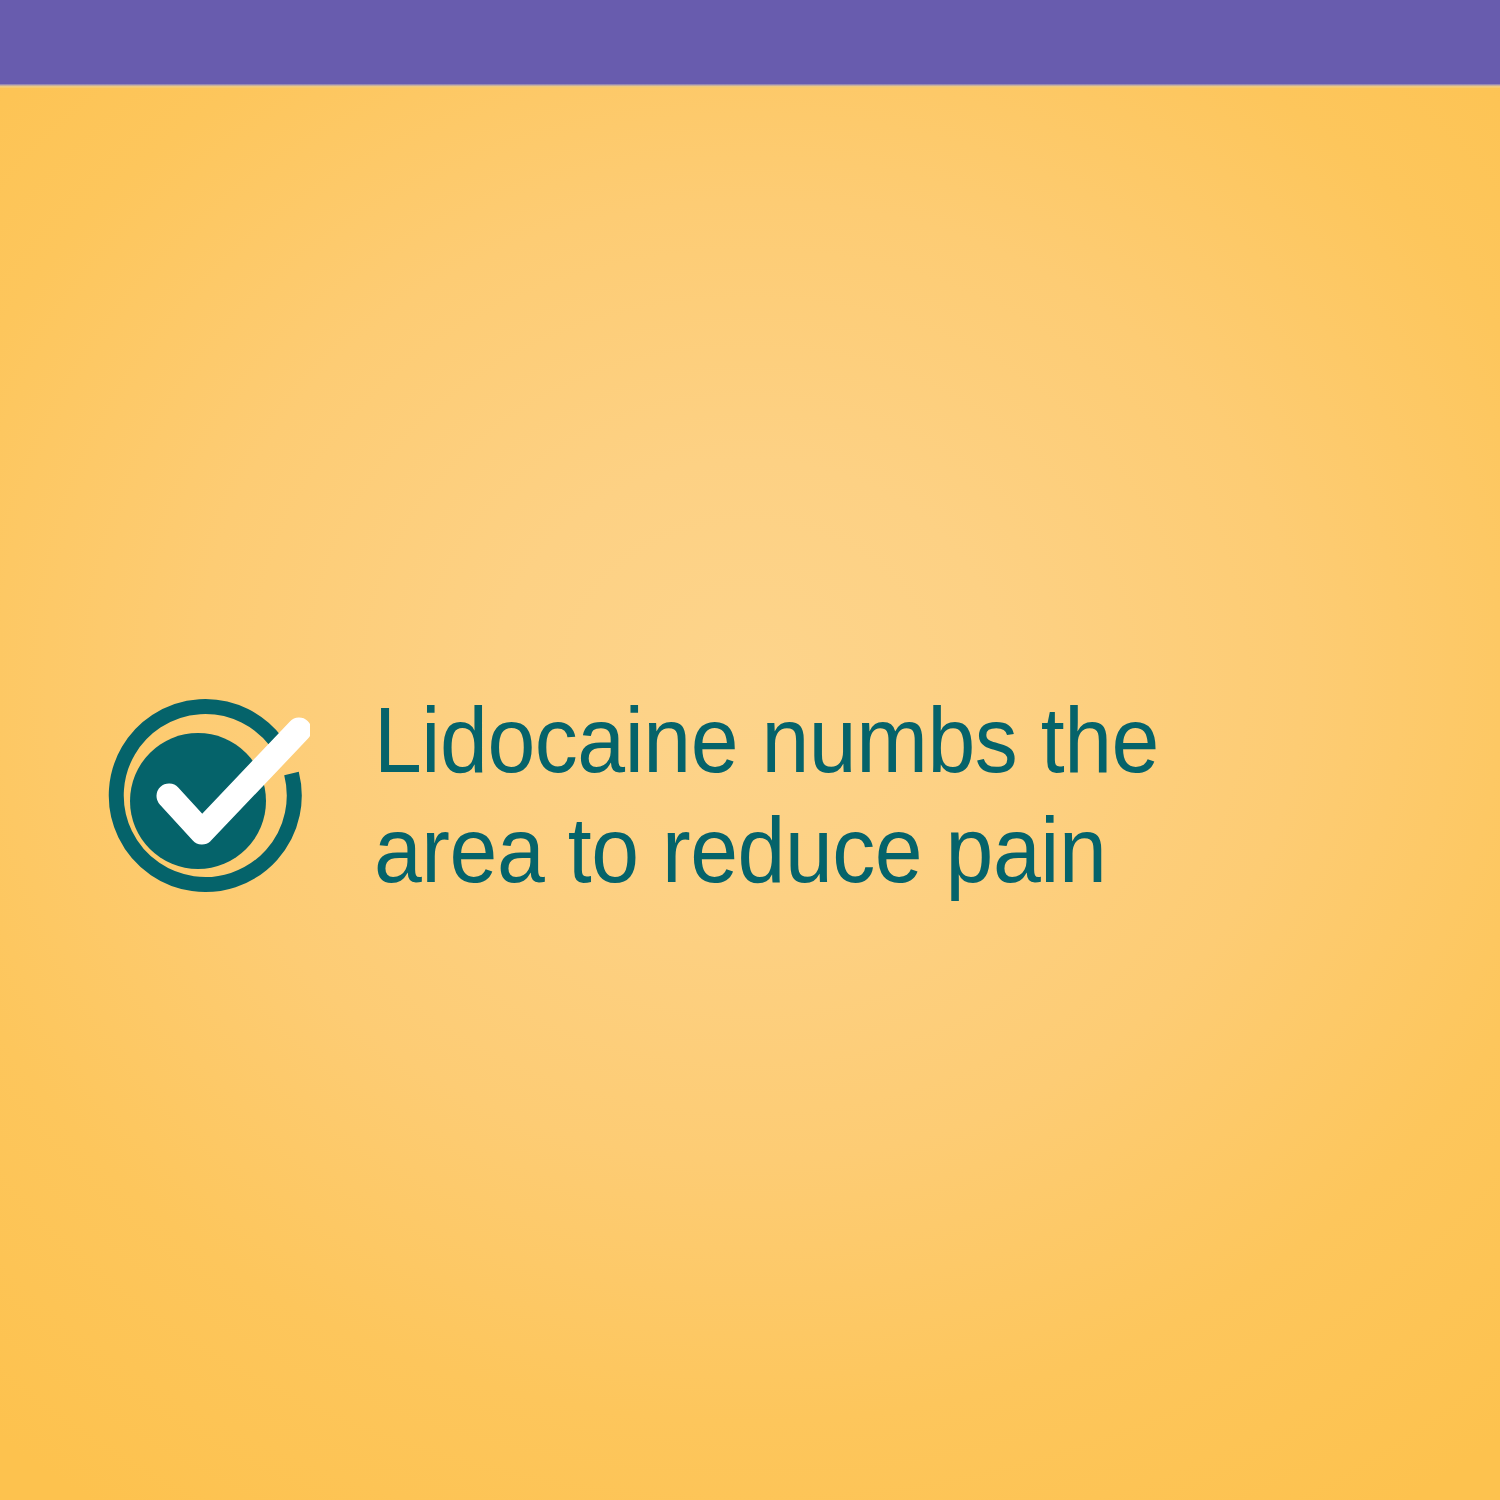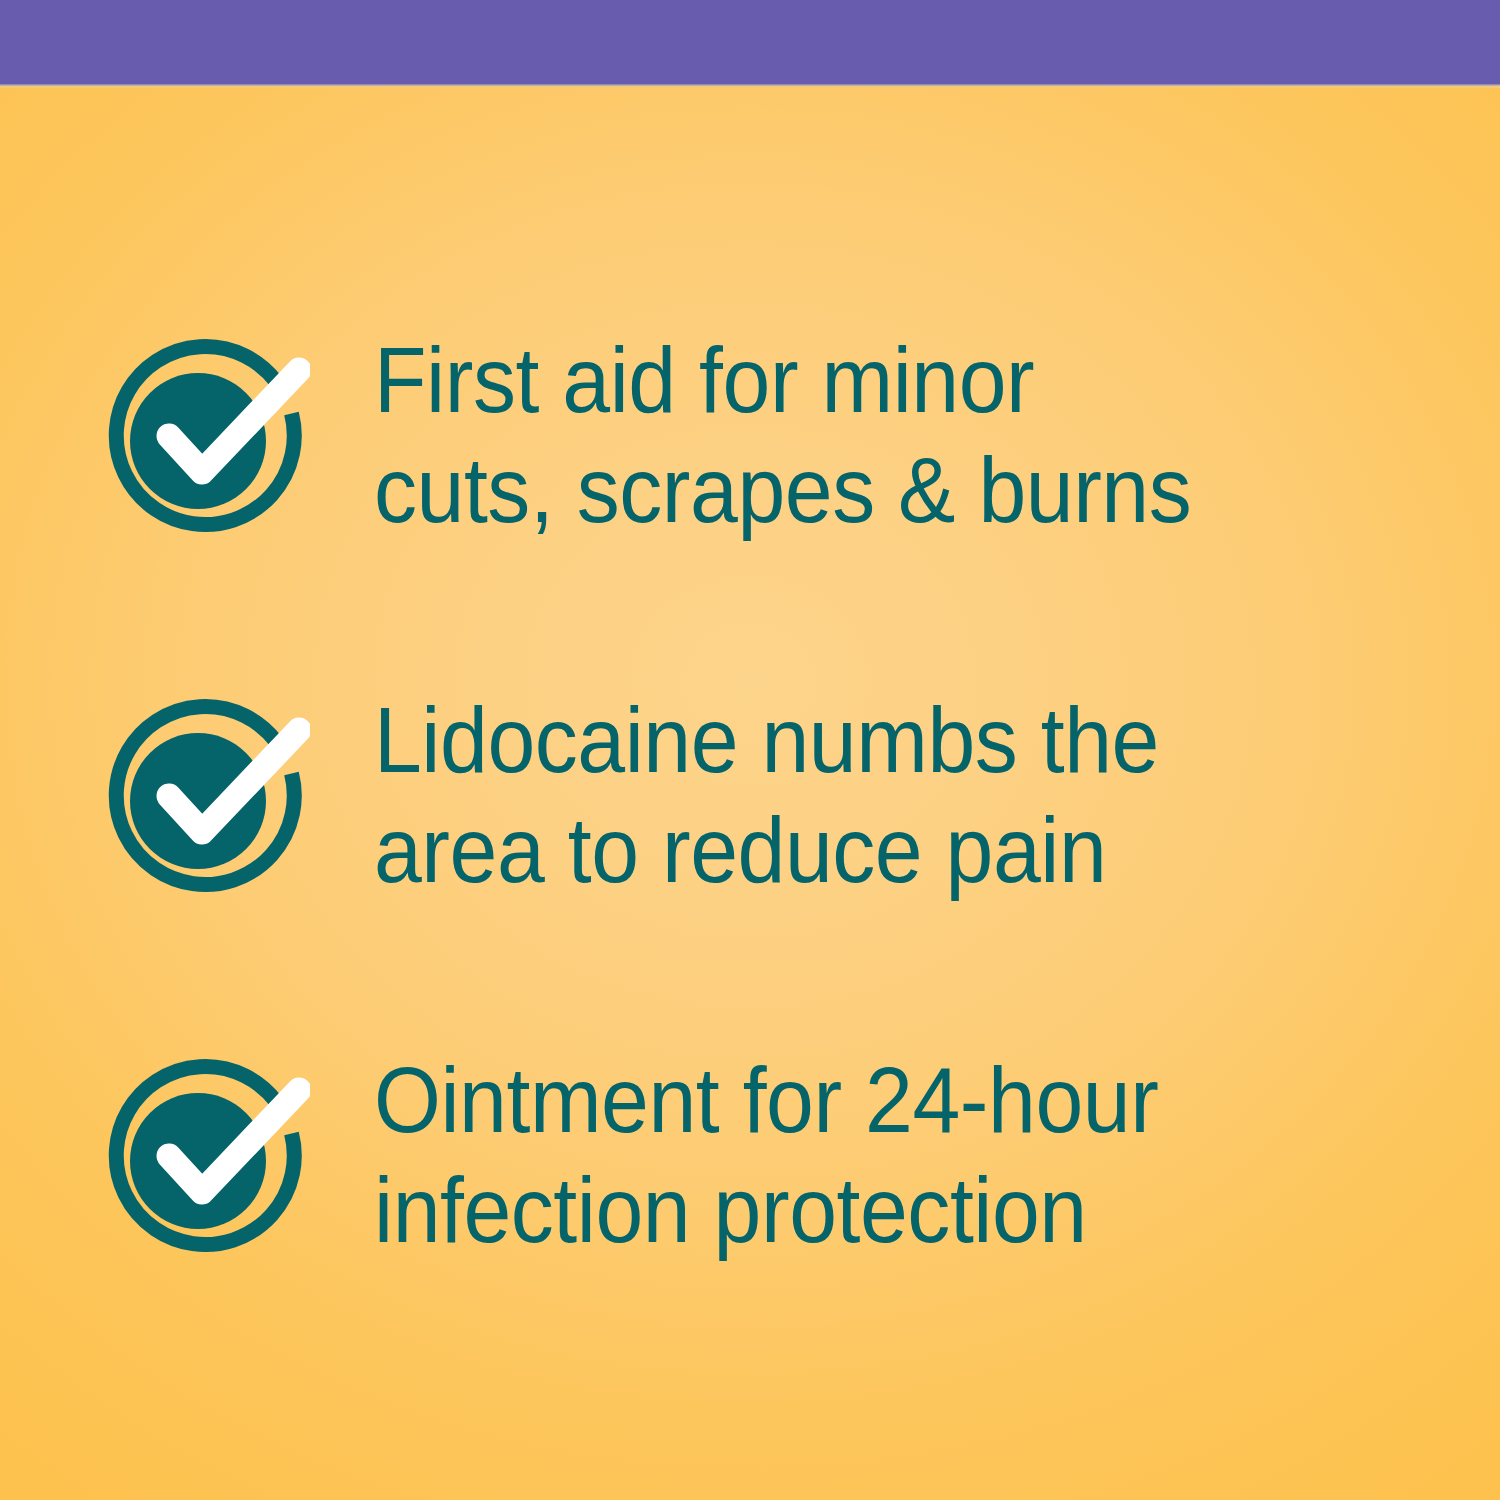--- a/index.html
+++ b/index.html
@@ -109,53 +109,28 @@
 
 <div id="page">
 
   <div class="top-band"></div>
   <div class="top-band-edge"></div>
 
   <div class="panel"></div>
 
   <div class="bullets">
 
-    <div class="bullet bullet-0">
-      <div class="bullet-icon">
-        <svg viewBox="0 0 212 212" xmlns="http://www.w3.org/2000/svg">
-
-          <path d="M 178.0 48.5 A 89 89 0 1 0 193.5 80.5" fill="none" stroke="#05636A" stroke-width="15" stroke-linecap="butt"></path>
-
-          <circle cx="100" cy="108" r="68" fill="#05636A"></circle>
-
-          <path d="M 71 103 L 104 139 L 201 37" fill="none" stroke="#FFFFFF" stroke-width="25" stroke-linecap="round" stroke-linejoin="round"></path>
-        </svg>
-      </div>
-      <div class="bullet-text">First aid for minor
-cuts, scrapes &amp; burns</div>
-    </div>
 
     <div class="bullet bullet-1">
       <div class="bullet-icon">
         <svg viewBox="0 0 212 212" xmlns="http://www.w3.org/2000/svg">
           <path d="M 178.0 48.5 A 89 89 0 1 0 193.5 80.5" fill="none" stroke="#05636A" stroke-width="15" stroke-linecap="butt"></path>
           <circle cx="100" cy="108" r="68" fill="#05636A"></circle>
           <path d="M 71 103 L 104 139 L 201 37" fill="none" stroke="#FFFFFF" stroke-width="25" stroke-linecap="round" stroke-linejoin="round"></path>
         </svg>
       </div>
       <div class="bullet-text">Lidocaine numbs the
 area to reduce pain</div>
     </div>
 
-    <div class="bullet bullet-2">
-      <div class="bullet-icon">
-        <svg viewBox="0 0 212 212" xmlns="http://www.w3.org/2000/svg">
-          <path d="M 178.0 48.5 A 89 89 0 1 0 193.5 80.5" fill="none" stroke="#05636A" stroke-width="15" stroke-linecap="butt"></path>
-          <circle cx="100" cy="108" r="68" fill="#05636A"></circle>
-          <path d="M 71 103 L 104 139 L 201 37" fill="none" stroke="#FFFFFF" stroke-width="25" stroke-linecap="round" stroke-linejoin="round"></path>
-        </svg>
-      </div>
-      <div class="bullet-text">Ointment for 24-hour
-infection protection</div>
-    </div>
 
   </div>
 </div>
 
 </body></html>

